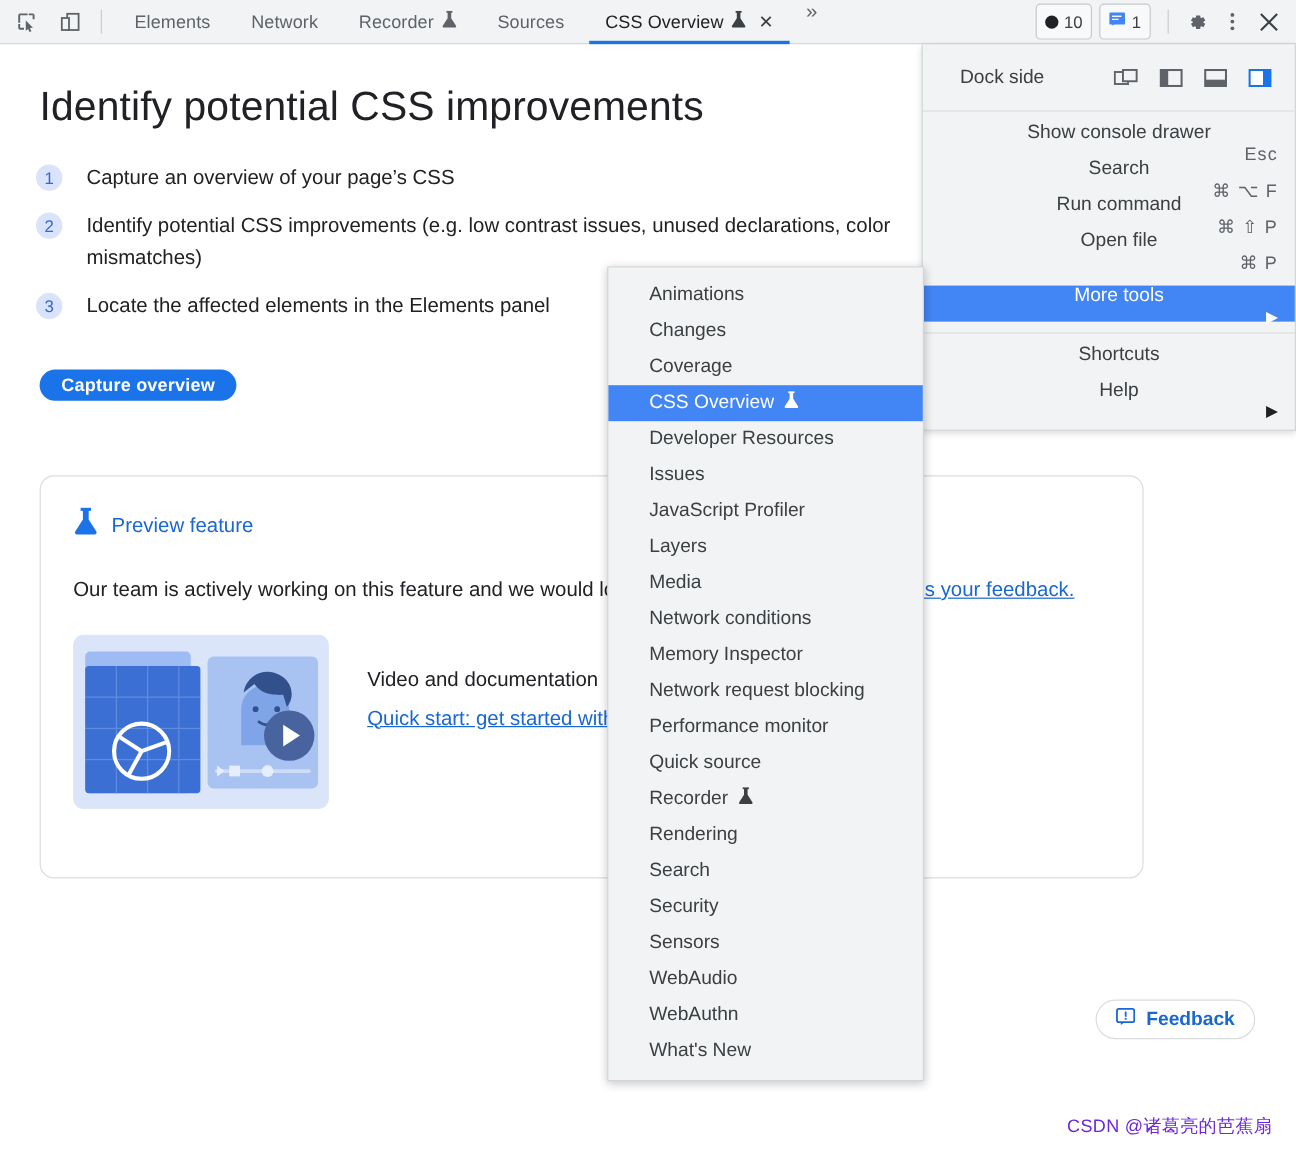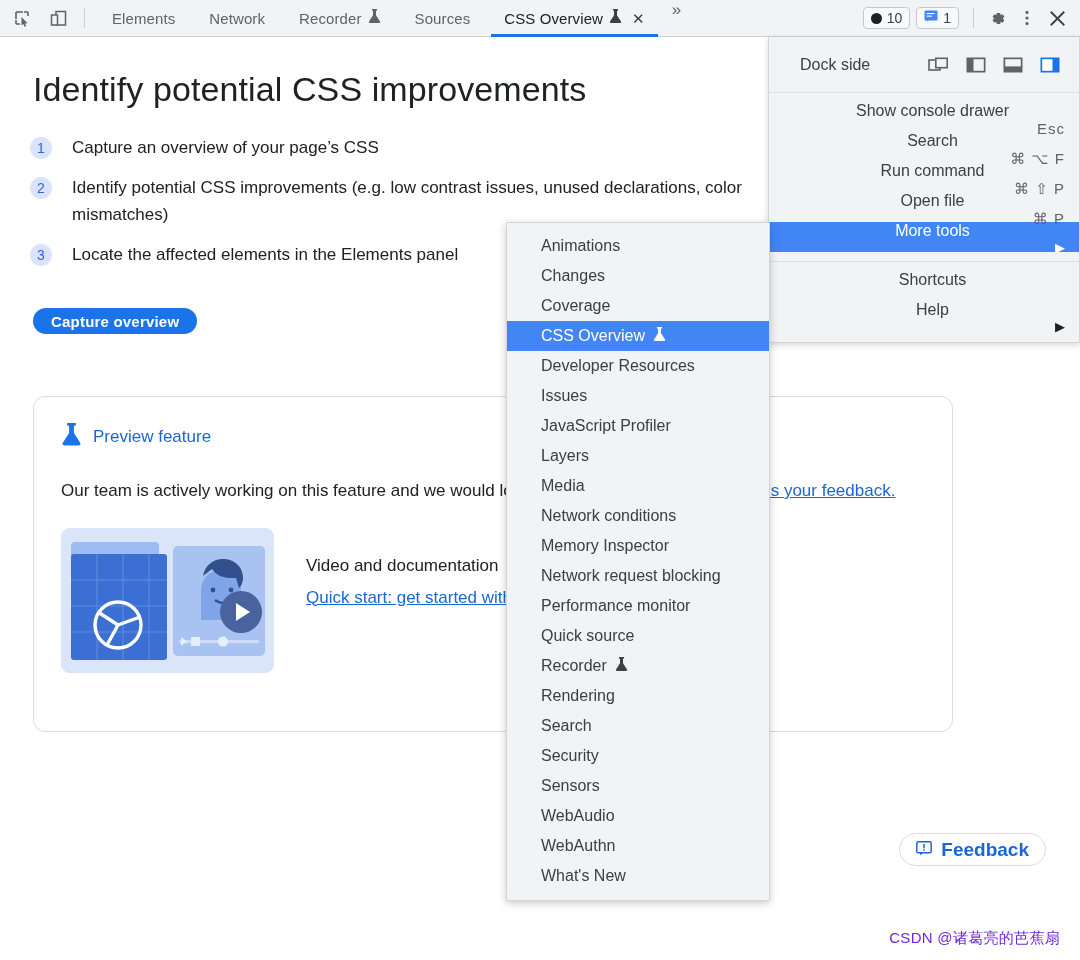--- a/index.html
+++ b/index.html
@@ -34,21 +34,21 @@
   .tab.active { color:#202124; }
   .tab.active::after {
     content:""; position:absolute; left:4px; right:4px; bottom:0; height:3px;
     background:#1a73e8;
   }
   .tab .close-x { font-size:15px; color:#3c4043; margin-left:4px; line-height:1; }
   .chev-more { font-size:17px; color:#5f6368; padding:0 10px; }
   .tb-right { margin-left:auto; display:flex; align-items:center; height:37px; padding-right:8px; }
   .badge {
     display:flex; align-items:center; gap:5px;
-    height:22px; padding:0 7px; margin-right:6px;
+    height:30px; padding:0 7px; margin-right:6px;
     border:1px solid #c6c9cc; border-radius:4px;
     background:#f8f9fa; font-size:14px; color:#3c4043;
   }
   .dot-err { width:11px; height:11px; border-radius:50%; background:#202124; display:inline-block; }
   .tb-vsep { width:1px; height:20px; background:#cacdd1; margin:0 8px; }
   .icon-sq { width:30px; height:26px; display:flex; align-items:center; justify-content:center; }
 
   
   .content { position:absolute; top:37px; left:0; width:770px; height:923px; background:#fff; overflow:hidden; }
   .page-title { font-size:34px; color:#202124; font-weight:400; margin:33px 0 0 33px; letter-spacing:.1px; }
@@ -89,21 +89,21 @@
     width:213px; height:145px; border-radius:9px; overflow:hidden;
     background:#dbe5fa; flex:0 0 auto;
   }
   .media-text { font-size:17px; color:#202124; line-height:1.85; padding-top:22px; }
 
   .feedback-btn {
     position:absolute; right:34px; top:833px;
     display:flex; align-items:center; gap:9px;
     height:33px; padding:0 16px;
     border:1px solid #dadce0; border-radius:17px; background:#fff;
-    color:#1967d2; font-size:19px; font-weight:bold; font-family:inherit;
+    color:#1967d2; font-size:16px; font-weight:bold; font-family:inherit;
   }
   .watermark {
     position:absolute; right:20px; top:929px;
     font-size:15px; color:#6d28d9; letter-spacing:.3px;
   }
 
   
   .settings-menu {
     position:absolute; top:37px; left:768px; width:312px;
     background:#f1f3f4;
@@ -118,21 +118,21 @@
   .dock-label { font-size:16px; color:#3c4043; }
   .dock-icons { margin-left:auto; display:flex; align-items:center; gap:7px; }
   .dock-ic { width:30px; height:28px; display:flex; align-items:center; justify-content:center; border-radius:3px; }
   .menu-group { padding:9px 0; }
   .menu-group + .menu-group { border-top:1px solid #dcdee0; }
   .mrow {
     display:flex; align-items:center; height:30px;
     padding:0 14px 0 31px;
     font-size:16px; color:#3c4043;flex-direction:column;
   }
-  .mrow.sel { background:#4285f4; color:#fff; }
+  .mrow.sel { background:#4285f4; color:#fff;margin-top:16px; }
   .mrow .accel { margin-left:auto; font-size:15px; color:#5f6368; letter-spacing:1px; }
   .mrow .arrow { margin-left:auto; font-size:13px; color:#202124; }
   .mrow.sel .arrow { color:#fff; }
 
   
   .submenu {
     position:absolute; left:506px; top:222px; width:264px;
     background:#f1f3f4;
     border:1px solid #d3d6d8; border-radius:1px;
     box-shadow:0 2px 8px rgba(0,0,0,.22);

